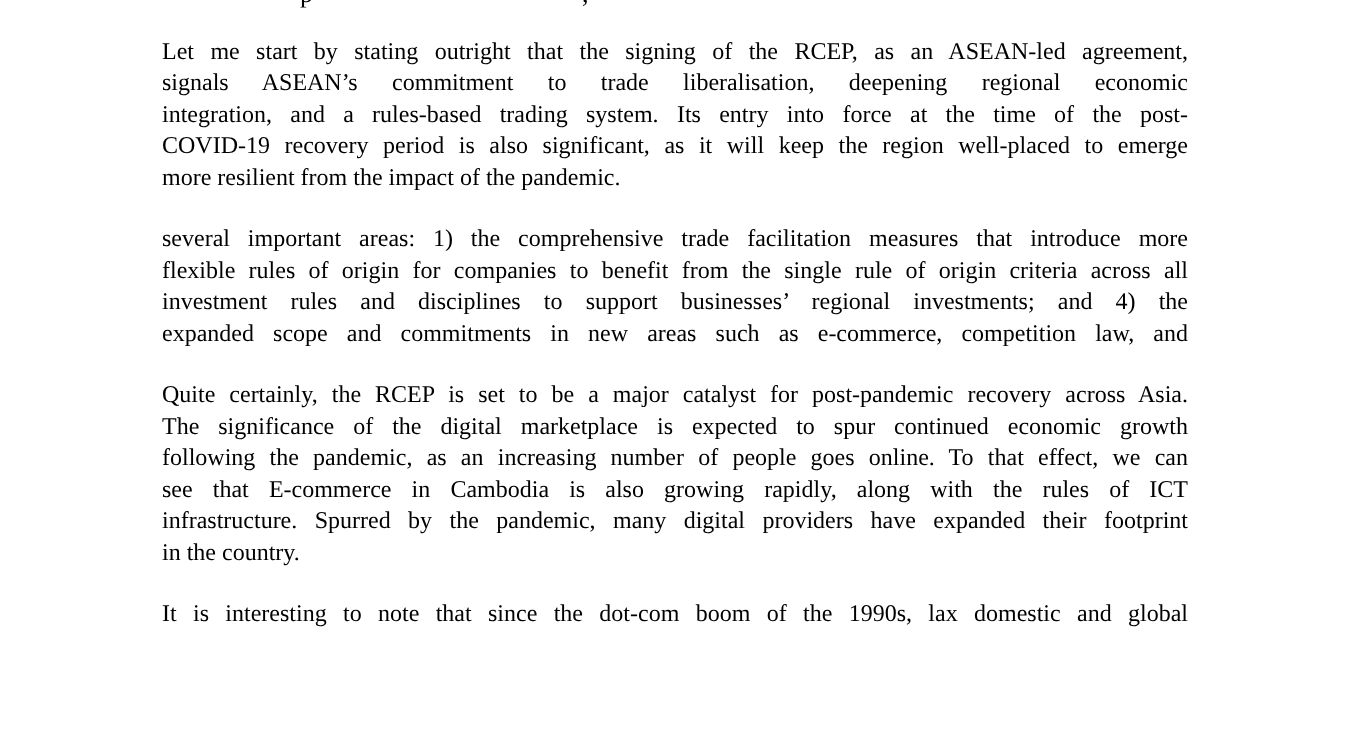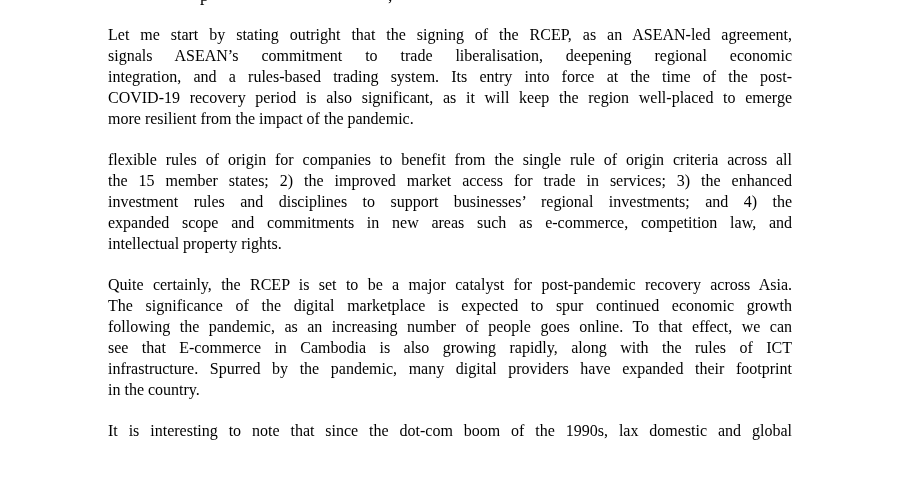--- a/index.html
+++ b/index.html
@@ -61,25 +61,24 @@
 
   <div class="para">
     <div class="line">Let me start by stating outright that the signing of the RCEP, as an ASEAN-led agreement,</div>
     <div class="line">signals ASEAN’s commitment to trade liberalisation, deepening regional economic</div>
     <div class="line">integration, and a rules-based trading system. Its entry into force at the time of the post-</div>
     <div class="line">COVID-19 recovery period is also significant, as it will keep the region well-placed to emerge</div>
     <div class="line para-end">more resilient from the impact of the pandemic.</div>
   </div>
 
   <div class="para">
+    <div class="line">several important areas: 1) the comprehensive trade facilitation measures that introduce more</div>
     <div class="line">flexible rules of origin for companies to benefit from the single rule of origin criteria across all</div>
-    <div class="line">the 15 member states; 2) the improved market access for trade in services; 3) the enhanced</div>
     <div class="line">investment rules and disciplines to support businesses’ regional investments; and 4) the</div>
     <div class="line">expanded scope and commitments in new areas such as e-commerce, competition law, and</div>
-    <div class="line para-end">intellectual property rights.</div>
   </div>
 
   <div class="para">
     <div class="line">Quite certainly, the RCEP is set to be a major catalyst for post-pandemic recovery across Asia.</div>
     <div class="line">The significance of the digital marketplace is expected to spur continued economic growth</div>
     <div class="line">following the pandemic, as an increasing number of people goes online. To that effect, we can</div>
     <div class="line">see that E-commerce in Cambodia is also growing rapidly, along with the rules of ICT</div>
     <div class="line">infrastructure. Spurred by the pandemic, many digital providers have expanded their footprint</div>
     <div class="line para-end">in the country.</div>
   </div>

